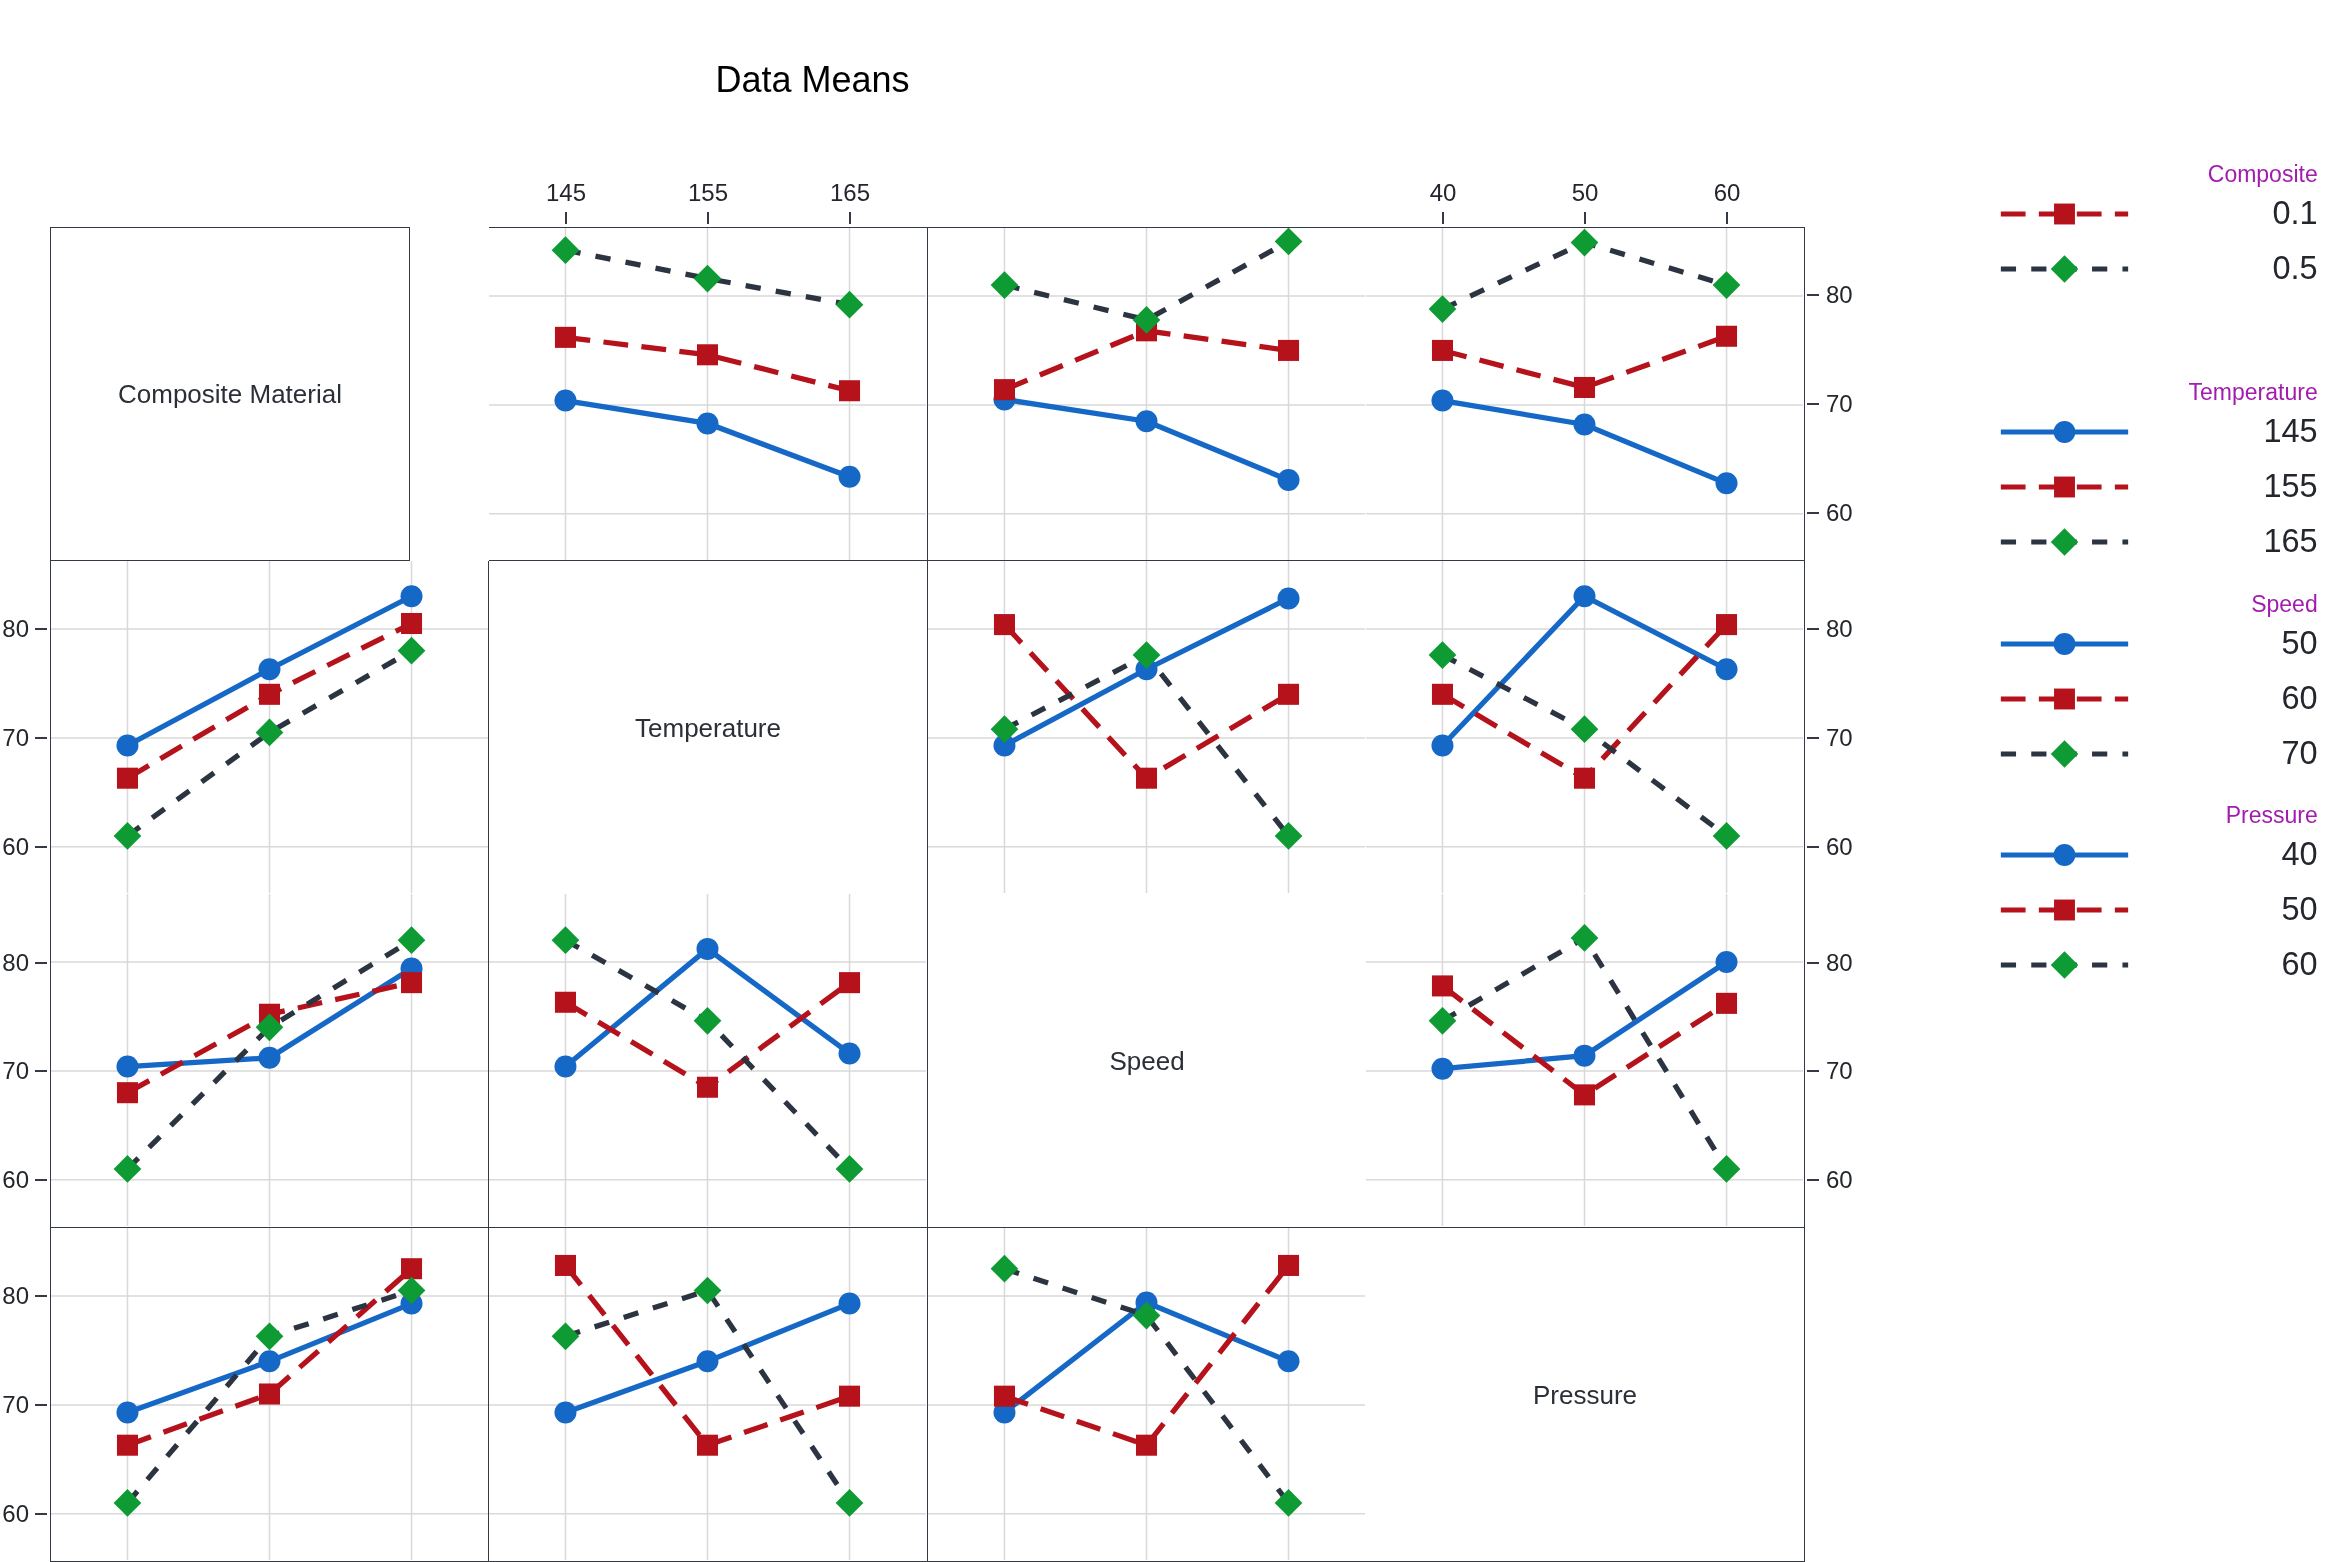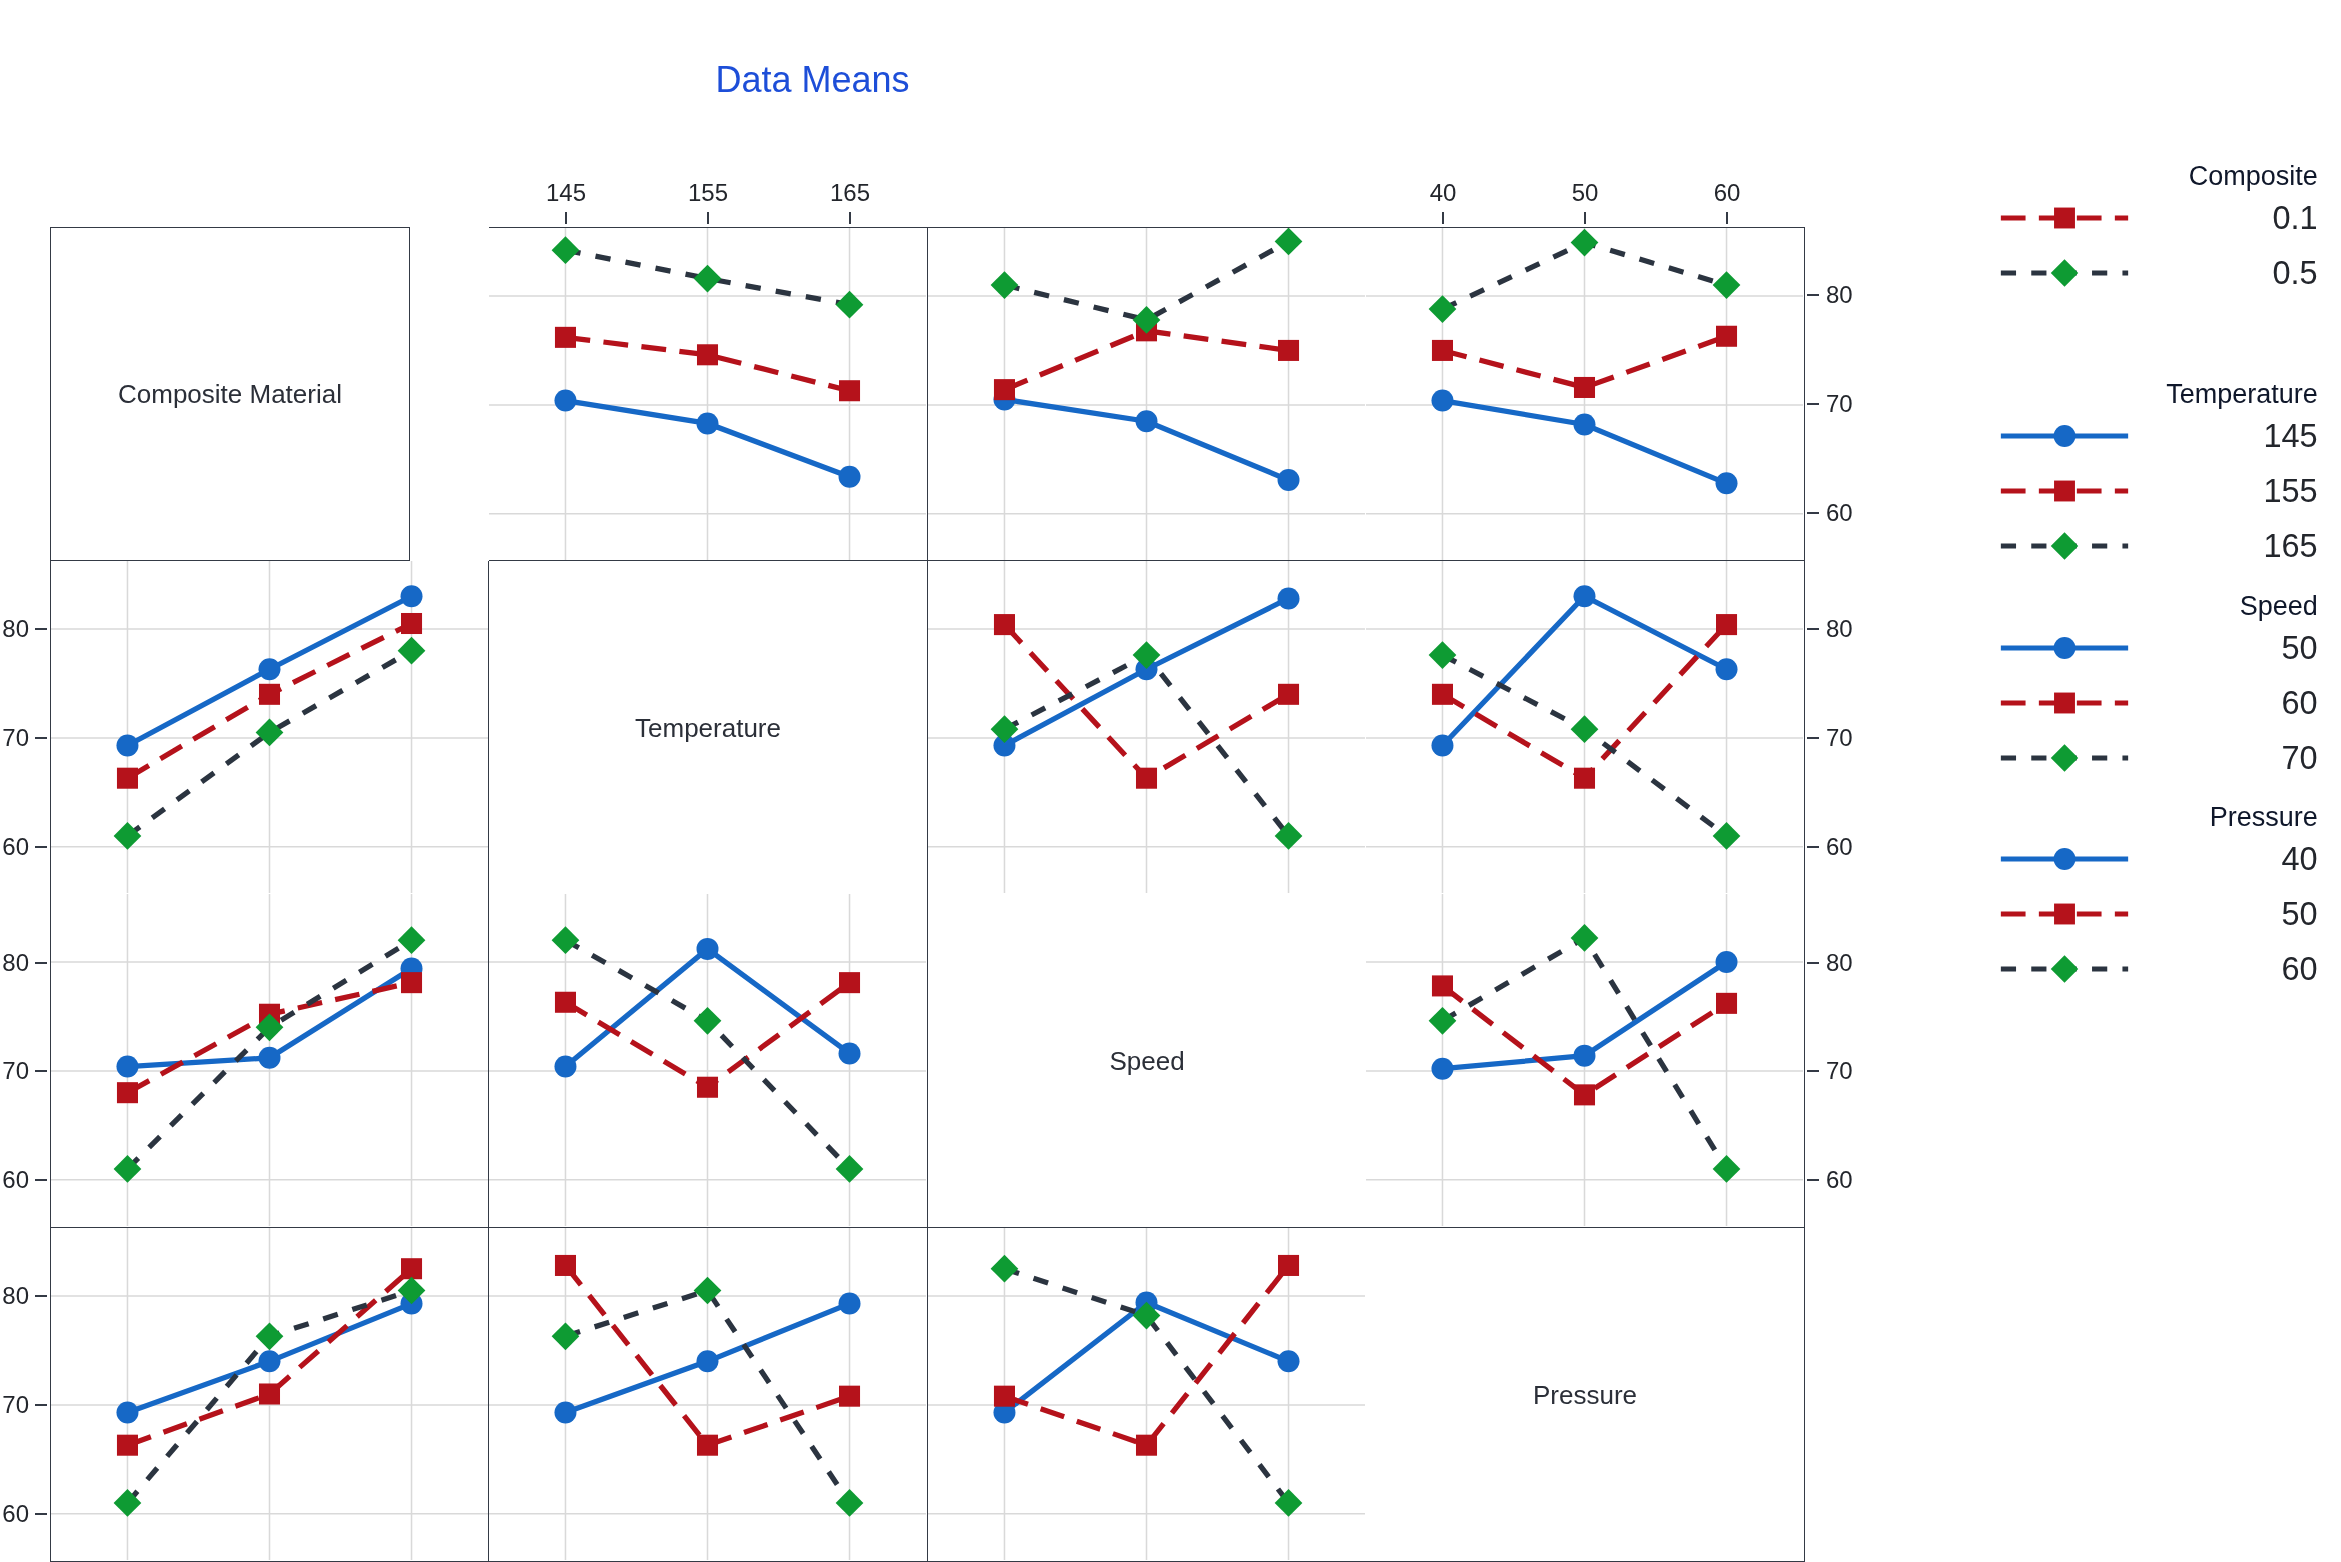--- a/index.html
+++ b/index.html
@@ -5,21 +5,21 @@
   html,body{margin:0;padding:0;background:#ffffff;}
   body{width:2342px;height:1563px;font-family:"Liberation Sans",sans-serif;color:#2b2f38;}
   #root{position:relative;width:2342px;height:1563px;overflow:hidden;}
 
   .title{
     position:absolute;left:0;top:1.9px;width:1625px;text-align:center;
     font-size:50px;font-weight:400;color:#22262e;letter-spacing:0.2px;
   }
   .subtitle{
     position:absolute;left:0;top:59px;width:1625px;text-align:center;
-    font-size:36px;font-weight:400;color:#1d4ed8;
+    font-size:36px;font-weight:400;color:#000000;
   }
 
   
   #matrix{position:absolute;}
   .cell{position:absolute;box-sizing:border-box;background:#fff;
         border-right:1.9px solid #343a45;border-bottom:1.9px solid #343a45;}
   .cell.col0{border-left:1.9px solid #343a45;}
   .cell.row0{border-top:1.9px solid #343a45;}
   .cell svg{display:block;}
   .diaglabel{
@@ -32,21 +32,21 @@
   .ticklab.top{transform:translate(-50%,-100%);}
   .ticklab.left{transform:translate(-100%,-50%);}
   .ticklab.right{transform:translate(0,-50%);}
   .tickmark{position:absolute;background:#343a45;}
   .tickmark.vert{width:1.9px;height:12.4px;}
   .tickmark.horz{height:1.9px;width:12.4px;}
 
   
   #legend{position:absolute;left:1874px;top:143px;width:459px;}
   .lg-block{position:absolute;left:0;width:459px;}
-  .lg-title{font-size:27px;color:#0f172a;text-align:right;padding-right:15.3px;line-height:1.06;}
+  .lg-title{font-size:23px;color:#a21caf;text-align:right;padding-right:15.3px;line-height:1.06;}
   .lg-row{display:flex;align-items:center;justify-content:flex-end;height:55px;}
   .lg-key{width:143px;height:38px;flex:0 0 143px;}
   .lg-val{font-size:32.5px;color:#23262c;width:182px;text-align:right;padding-right:15.3px;}
 </style>
 </head>
 <body>
 
 <div id="root">
 
   <div class="subtitle">Data Means</div>

